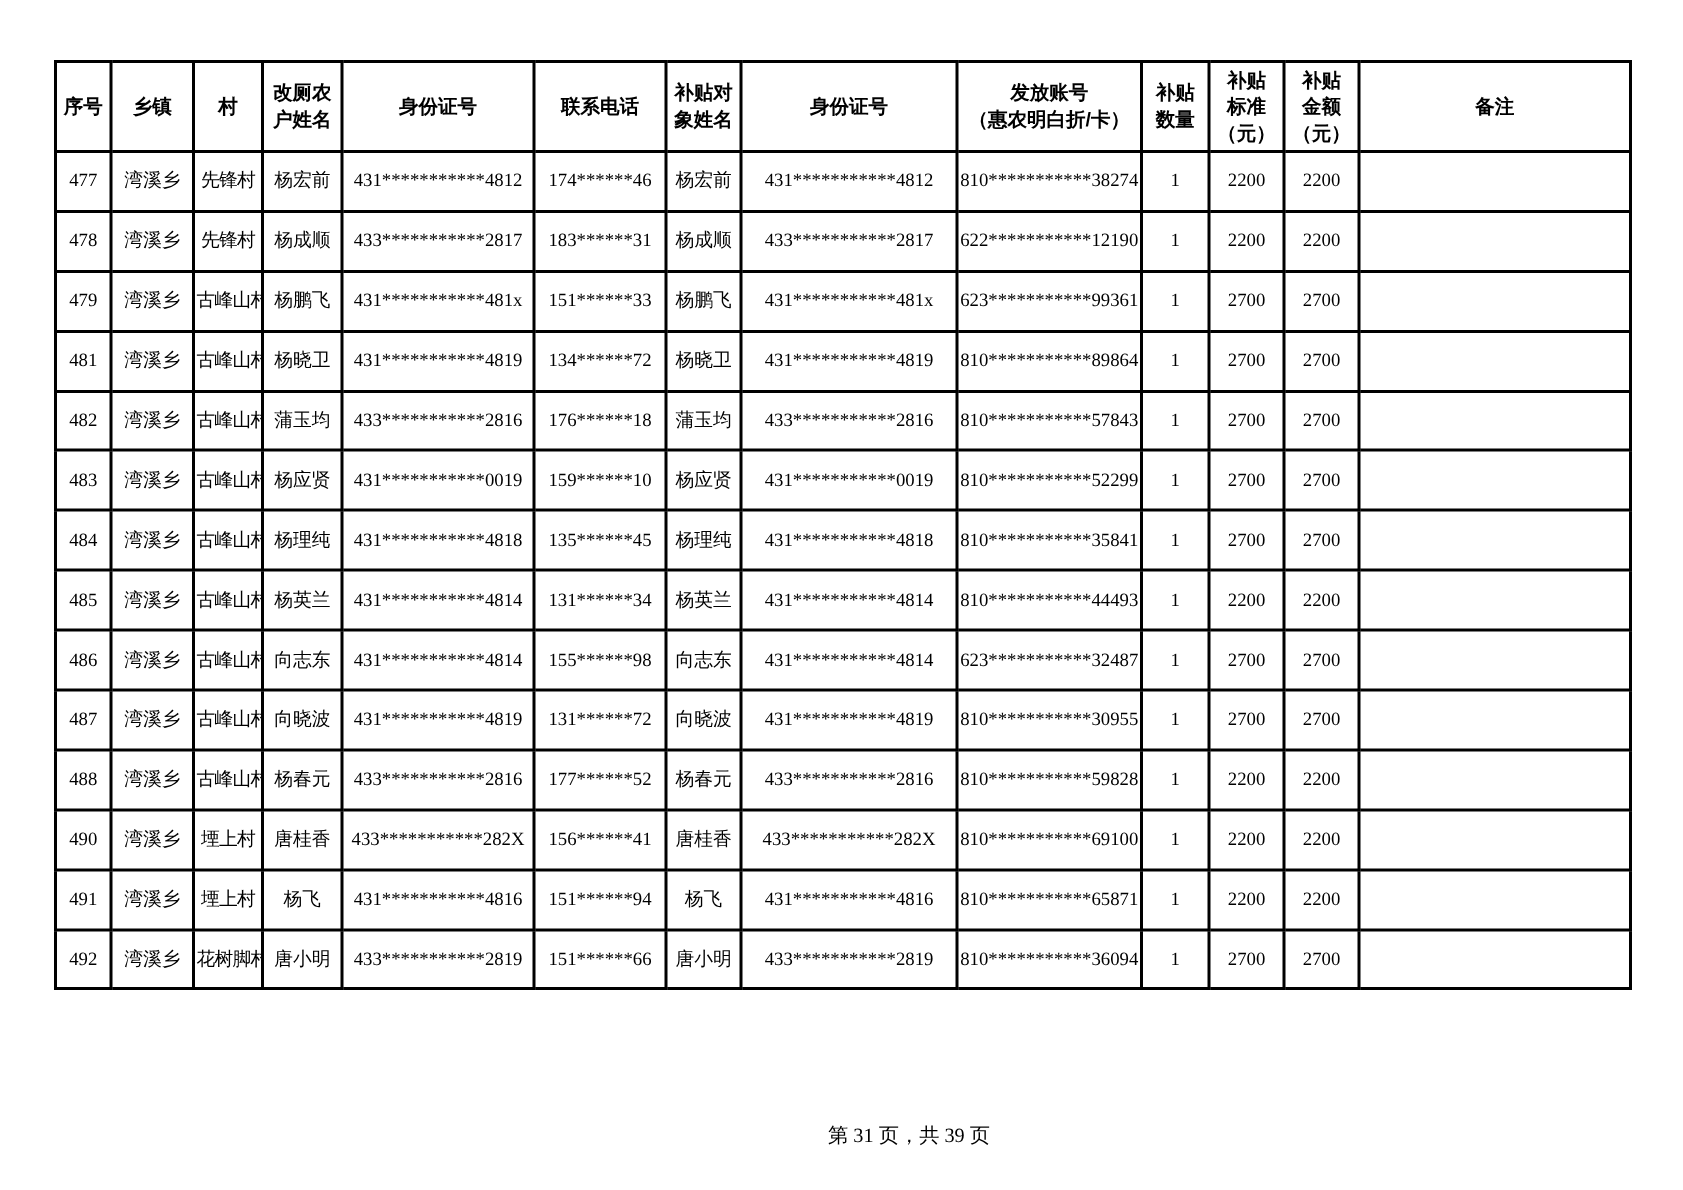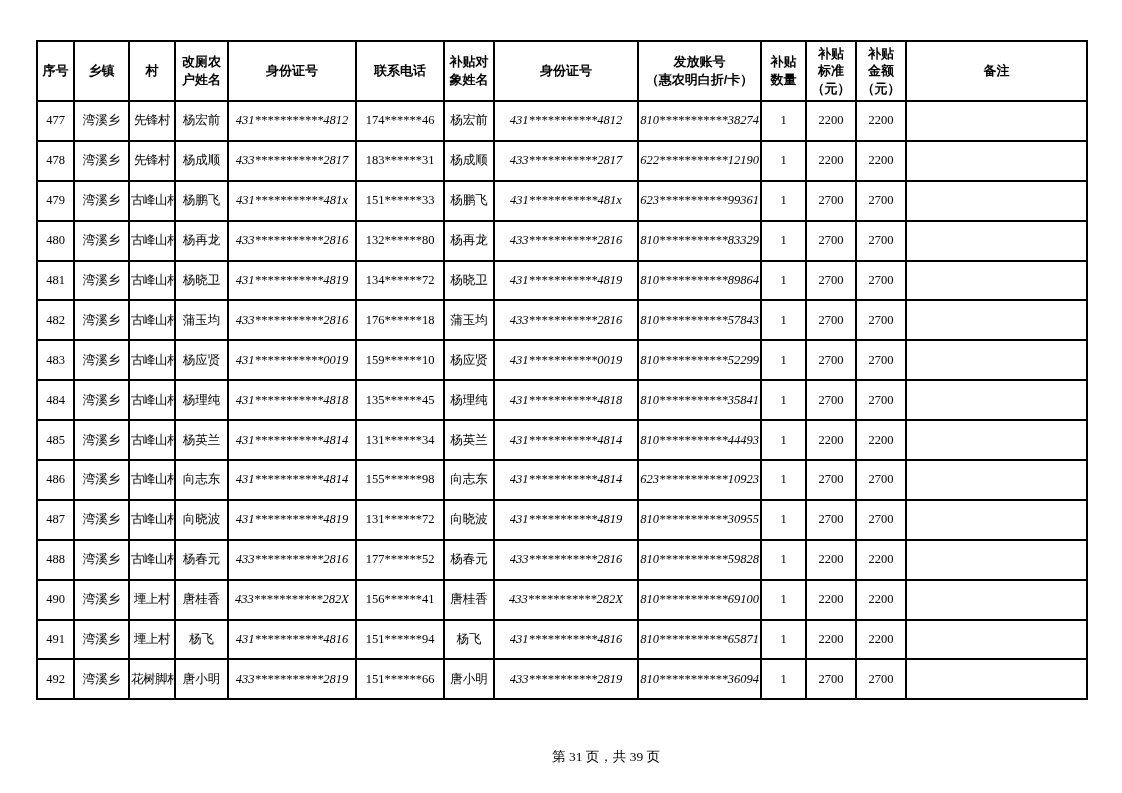--- a/index.html
+++ b/index.html
@@ -44,21 +44,21 @@
     line-height: 1.35;
     height: 58px;
     white-space: pre-line;
   }
   table.subsidy td {
     font-size: 12.5px;
     height: 37.9px;
     white-space: nowrap;
   }
   
-  td.c4, td.c7, td.c8 { font-size: 12px; letter-spacing: 0; font-style: italic; }
+  td.c4, td.c7, td.c8 { font-size: 12px; letter-spacing: 0; }
   td.c5 { font-size: 12px; }
   td.c0, td.c9, td.c10, td.c11 { font-size: 12.5px; }
   td.c2 { font-size: 12px; letter-spacing: -0.5px; }
   .footer {
     position: absolute;
     top: 748px;
     left: 0;
     width: 1122px;
     text-align: center;
     font-size: 13.5px;
@@ -153,35 +153,20 @@
           <td class="c5">151******33</td>
           <td class="c6">杨鹏飞</td>
           <td class="c7">431***********481x</td>
           <td class="c8">623***********99361</td>
           <td class="c9">1</td>
           <td class="c10">2700</td>
           <td class="c11">2700</td>
           <td class="c12"></td>
         </tr>
         <tr>
-          <td class="c0">480</td>
-          <td class="c1">湾溪乡</td>
-          <td class="c2">古峰山村</td>
-          <td class="c3">杨再龙</td>
-          <td class="c4">433***********2816</td>
-          <td class="c5">132******80</td>
-          <td class="c6">杨再龙</td>
-          <td class="c7">433***********2816</td>
-          <td class="c8">810***********83329</td>
-          <td class="c9">1</td>
-          <td class="c10">2700</td>
-          <td class="c11">2700</td>
-          <td class="c12"></td>
-        </tr>
-        <tr>
           <td class="c0">481</td>
           <td class="c1">湾溪乡</td>
           <td class="c2">古峰山村</td>
           <td class="c3">杨晓卫</td>
           <td class="c4">431***********4819</td>
           <td class="c5">134******72</td>
           <td class="c6">杨晓卫</td>
           <td class="c7">431***********4819</td>
           <td class="c8">810***********89864</td>
           <td class="c9">1</td>
@@ -251,21 +236,21 @@
         </tr>
         <tr>
           <td class="c0">486</td>
           <td class="c1">湾溪乡</td>
           <td class="c2">古峰山村</td>
           <td class="c3">向志东</td>
           <td class="c4">431***********4814</td>
           <td class="c5">155******98</td>
           <td class="c6">向志东</td>
           <td class="c7">431***********4814</td>
-          <td class="c8">623***********10923</td>
+          <td class="c8">623***********32487</td>
           <td class="c9">1</td>
           <td class="c10">2700</td>
           <td class="c11">2700</td>
           <td class="c12"></td>
         </tr>
         <tr>
           <td class="c0">487</td>
           <td class="c1">湾溪乡</td>
           <td class="c2">古峰山村</td>
           <td class="c3">向晓波</td>

